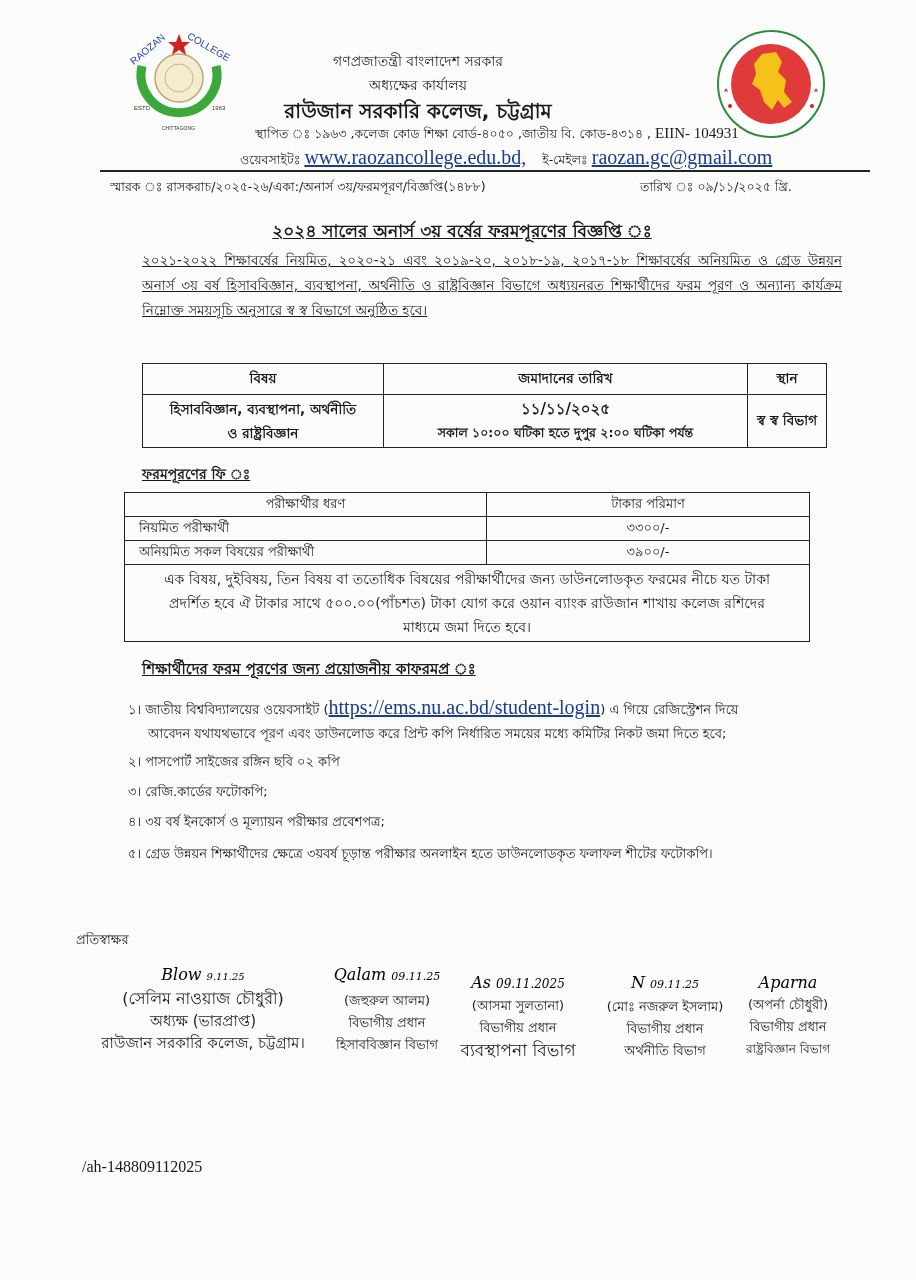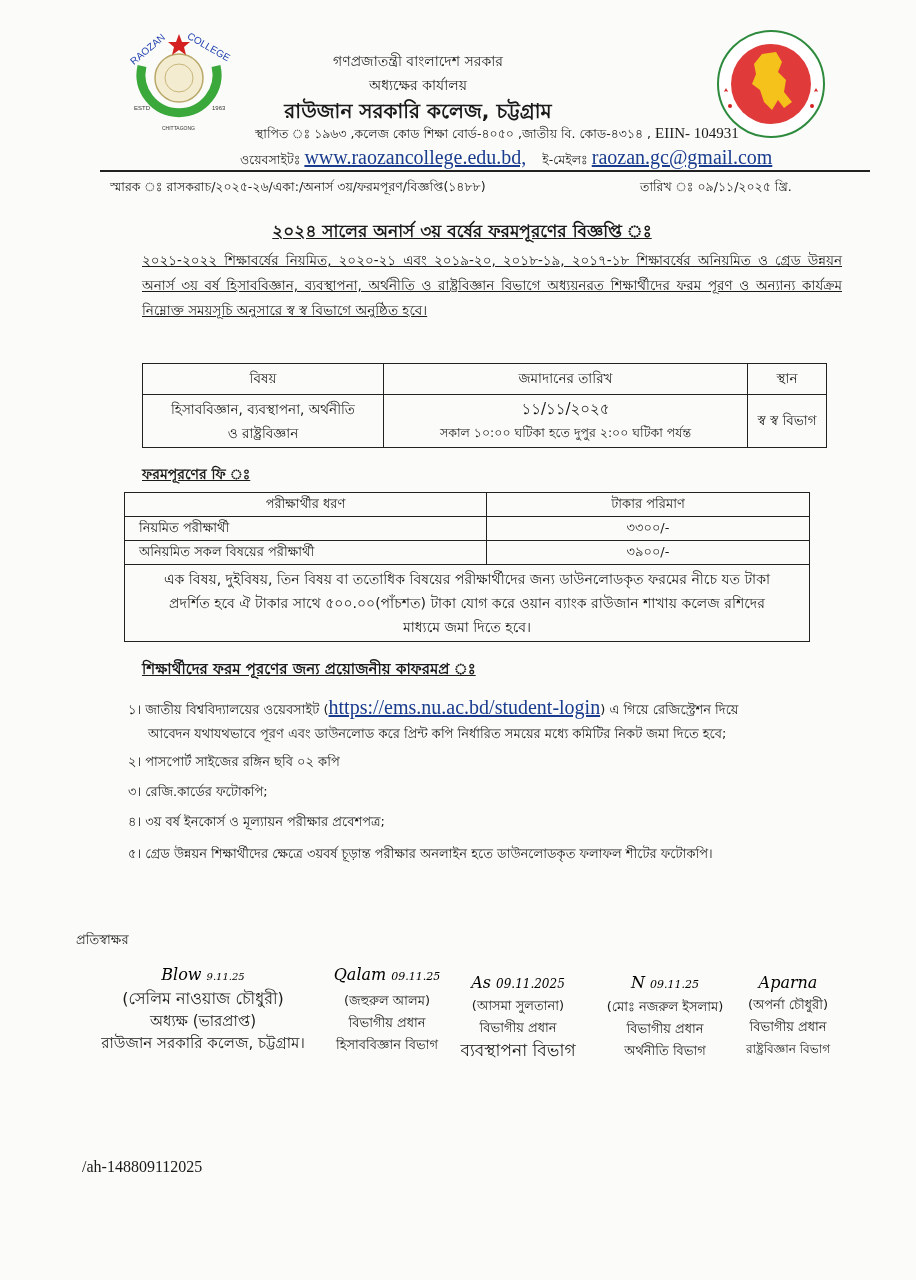--- a/index.html
+++ b/index.html
@@ -21,21 +21,21 @@
   .latin { font-family:"Liberation Serif", serif; font-size:15px; }
   #rule { left:100px; top:170px; width:770px; height:2px; background:#222; }
   #memo { left:110px; top:178px; font-size:12.5px; white-space:nowrap; }
   #date { left:640px; top:178px; font-size:12.5px; white-space:nowrap; }
   #title { left:0; width:916px; top:218px; text-align:center; font-size:17px; font-weight:bold; }
   #title span { text-decoration:underline;margin-left:8px; }
   #intro { left:142px; top:248px; width:700px; font-size:13.5px; line-height:25px; text-align:justify;text-decoration:underline; }
   
   table { border-collapse:collapse; }
   #sched { position:absolute; left:142px; top:363px; width:685px; font-size:13.5px; }
-  #sched td, #sched th { border:1px solid #222; text-align:center; font-weight:normal; padding:2px 4px; }
+  #sched td, #sched th { border:1px solid #222; text-align:center; font-weight:bold; padding:2px 4px; }
   #sched th { height:26px; }
   #fee-heading { left:142px; top:463px; font-size:14px; font-weight:bold; text-decoration:underline; }
   #fees { position:absolute; left:124px; top:492px; width:686px; font-size:13px; }
   #fees td, #fees th { border:1px solid #222; padding:1px 14px; font-weight:normal; height:19px; }
   #fees .amt { text-align:center; }
   #fees .note { text-align:center; font-size:14px; line-height:24px; padding:2px 24px; }
   #docs-heading { left:142px; top:657px; font-size:15px; font-weight:bold; text-decoration:underline; }
   .doc-item { left:128px; font-size:13px; white-space:nowrap; }
   #countersign { left:76px; top:930px; font-size:13px; }
   .sig { font-size:14px; text-align:center; line-height:22px; }

